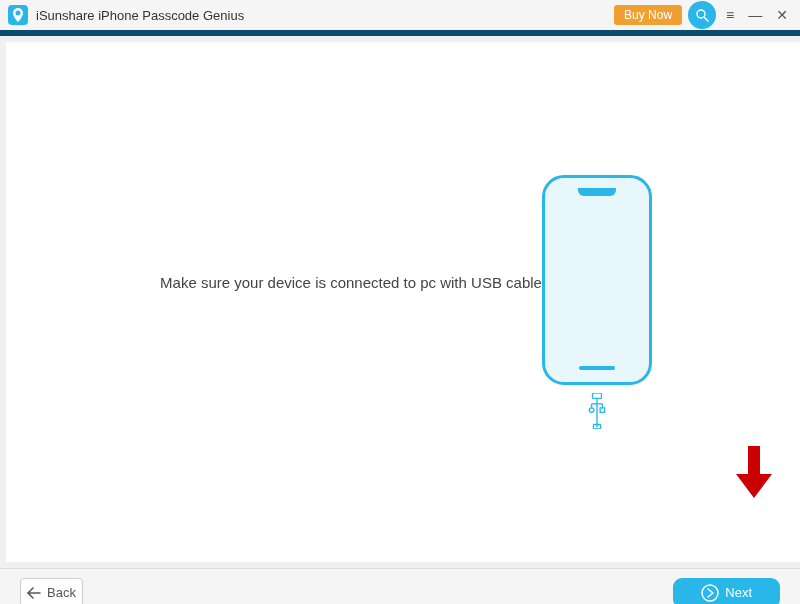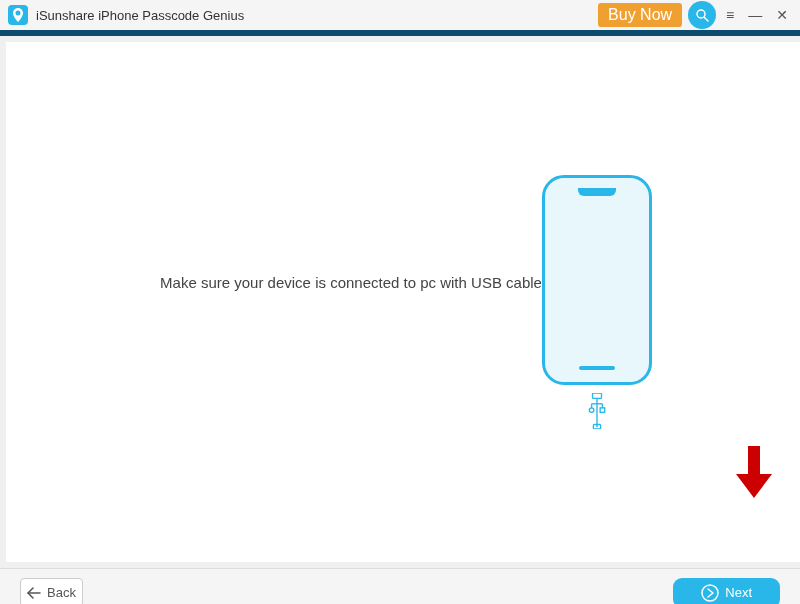--- a/index.html
+++ b/index.html
@@ -31,21 +31,21 @@
       font-size: 13px;
       color: #333;
       flex: 1;
     }
     .title-bar-buy {
       background: #f0a030;
       color: white;
       border: none;
       border-radius: 3px;
       padding: 3px 10px;
-      font-size: 16px;
+      font-size: 12px;
       cursor: pointer;
       margin-right: 6px;
     }
     .title-bar-search {
       width: 28px;
       height: 28px;
       border-radius: 50%;
       background: #29b6e8;
       display: flex; align-items: center; justify-content: center;
       cursor: pointer;

